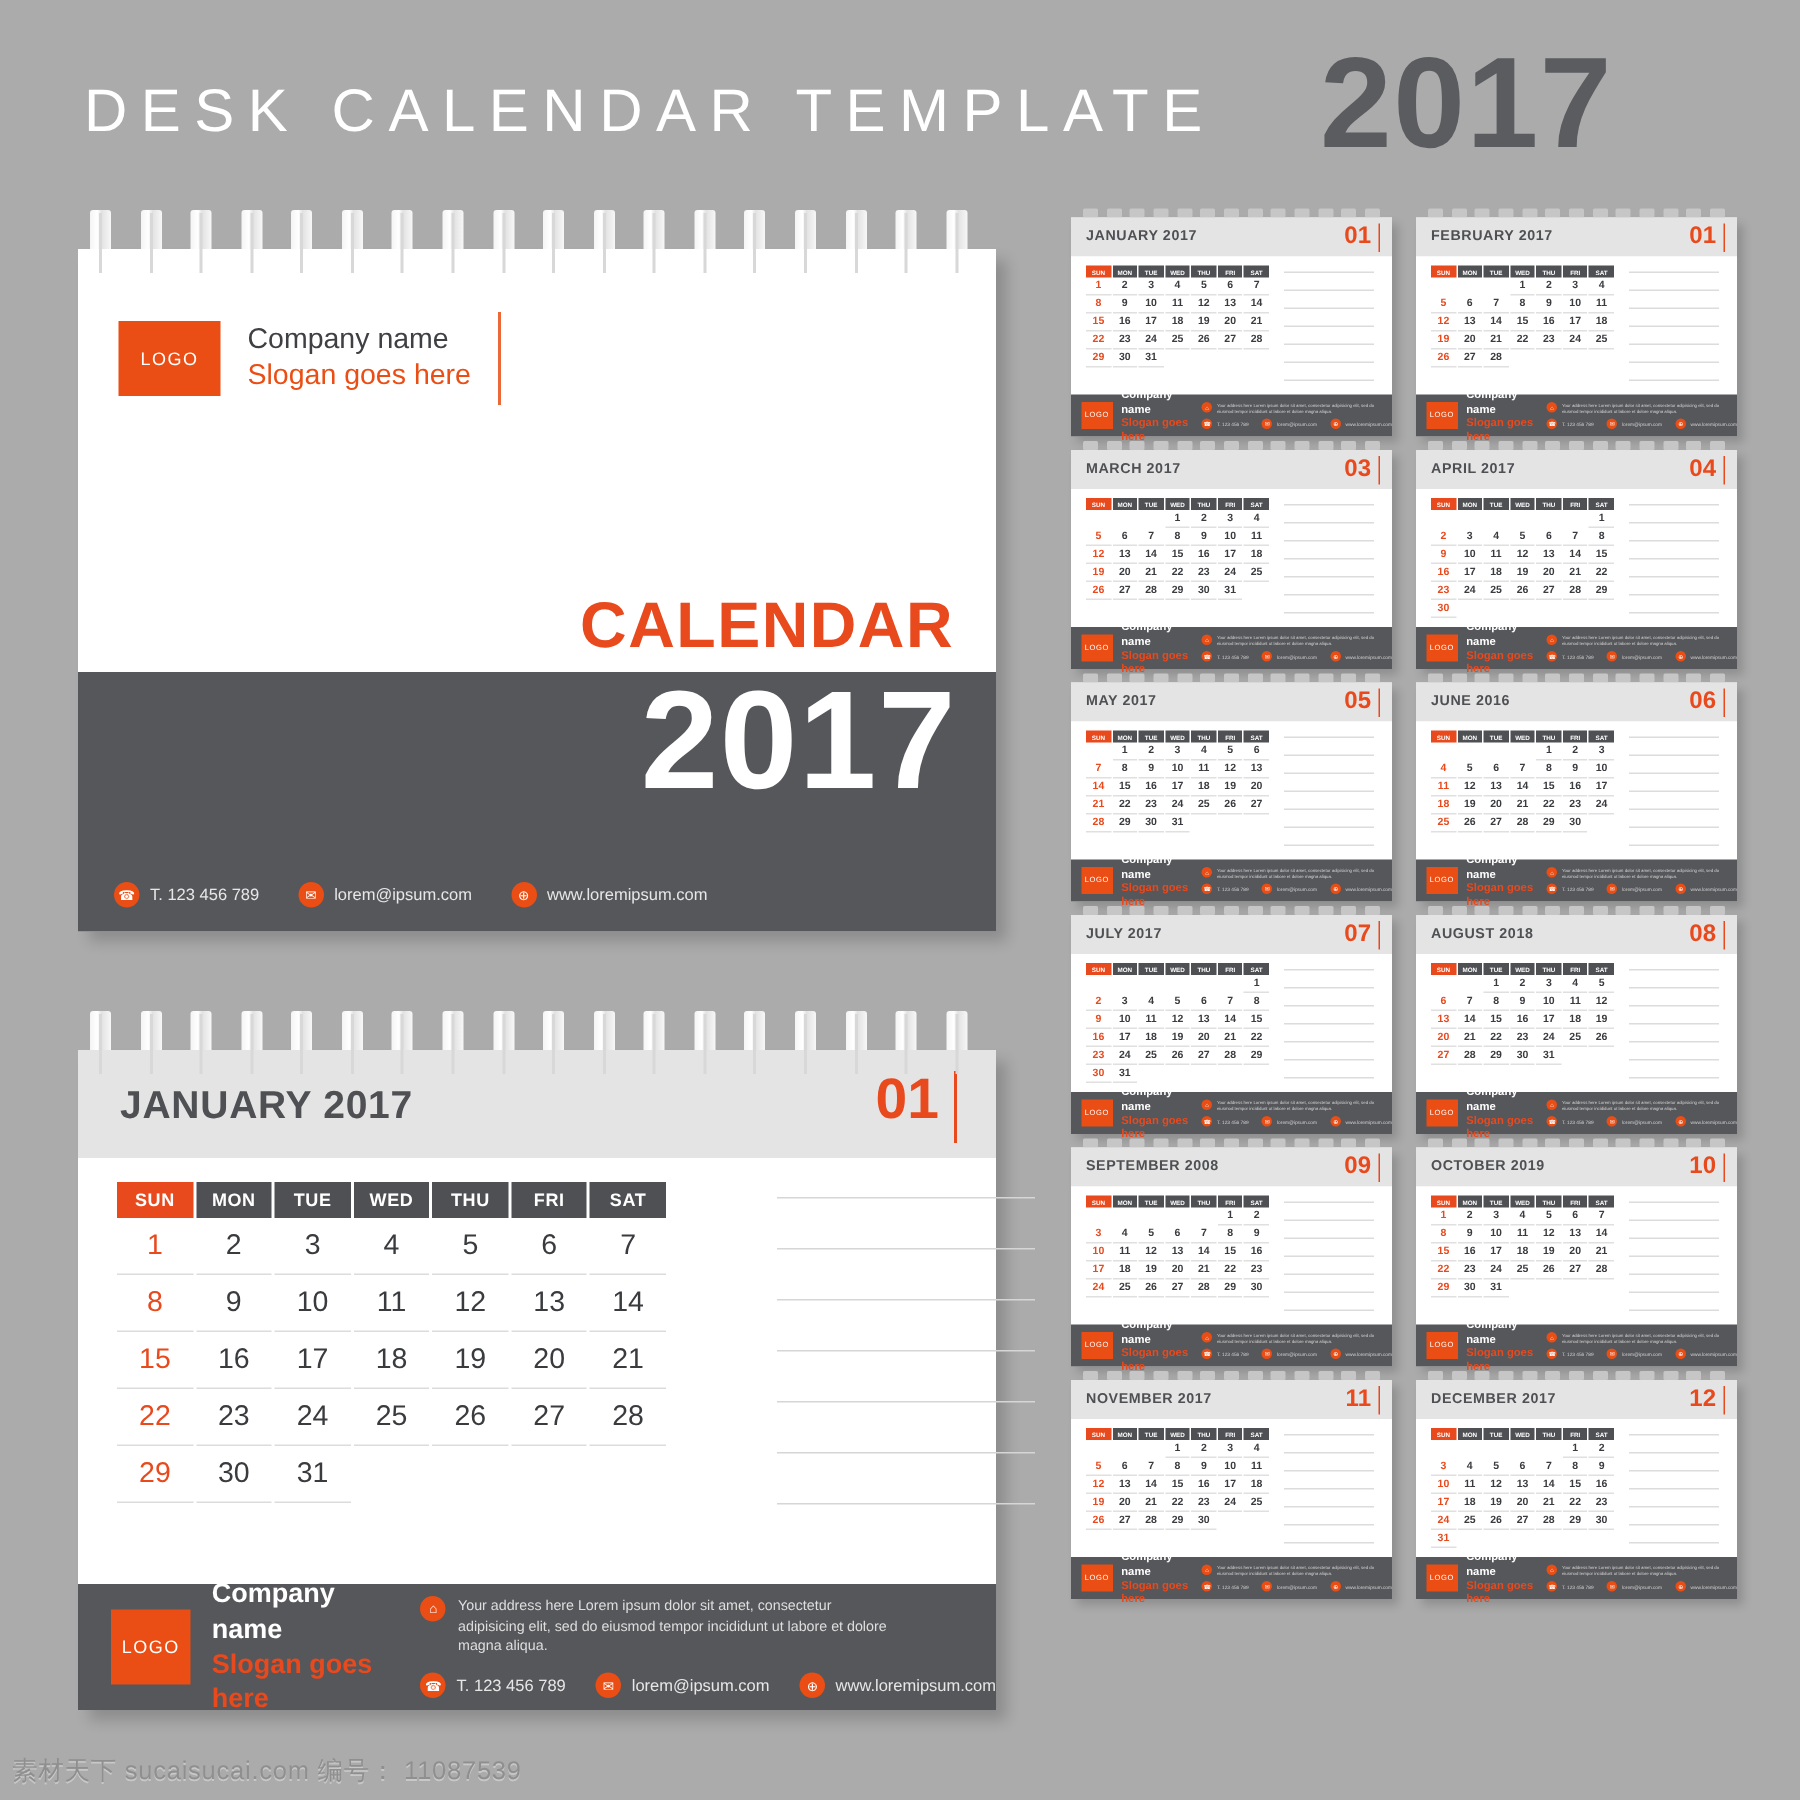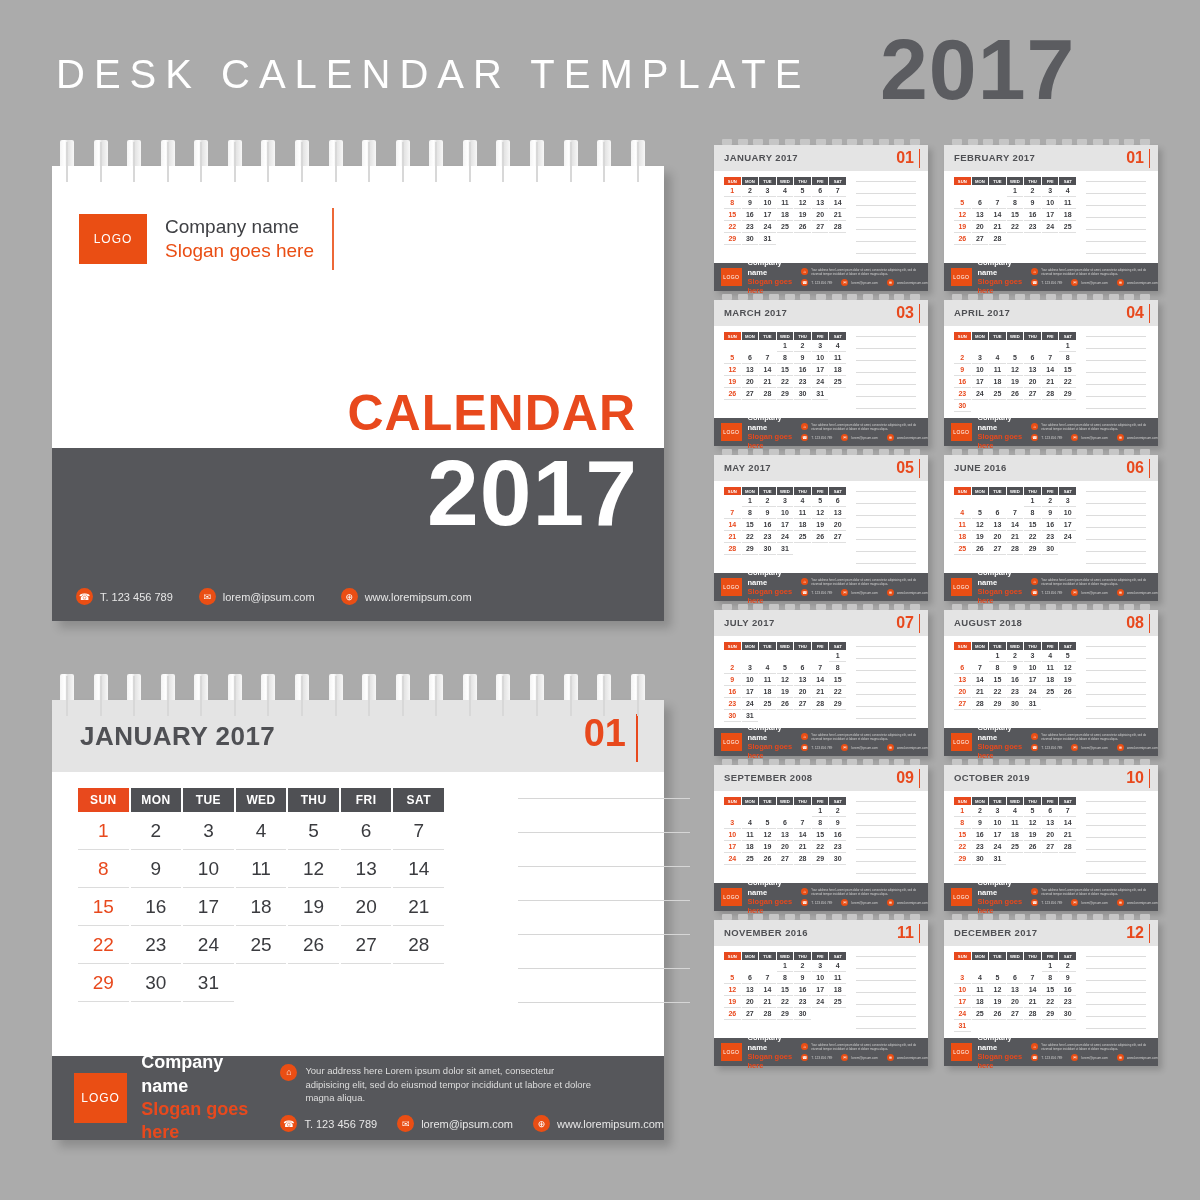--- a/index.html
+++ b/index.html
@@ -52,21 +52,21 @@
     width: 68px; height: 50px; background: #ea4e14; color: #fff;
     display: flex; align-items: center; justify-content: center;
     font-size: 12px; letter-spacing: 1px;
   }
   .brand-text { margin-left: 18px; }
   .brand-name { font-size: 19px; color: #3f4044; font-weight: 400; line-height: 1.25; }
   .brand-slogan { font-size: 19px; color: #ea4e14; font-weight: 400; line-height: 1.25; }
   .brand-rule { width: 2px; height: 62px; background: #ea4e14; margin-left: 18px; opacity: .85; }
   .cover-calendar {
     position: absolute; right: 28px; bottom: 6px;
-    font-size: 50px; font-weight: 700; color: #e8491d; letter-spacing: 1px;
+    font-size: 43px; font-weight: 700; color: #e8491d; letter-spacing: 1px;
   }
   .cover-bottom { position: relative; height: 173px; background: #56575b; }
   .cover-year {
     position: absolute; right: 26px; top: -6px;
     font-size: 93px; font-weight: 700; color: #ffffff; letter-spacing: 1px; line-height: 1.1;
   }
   .contact-row {
     position: absolute; left: 24px; bottom: 16px;
     display: flex; align-items: center; gap: 26px;
   }
@@ -1597,21 +1597,21 @@
             <div class="mini-ring"></div>
             <div class="mini-ring"></div>
             <div class="mini-ring"></div>
             <div class="mini-ring"></div>
             <div class="mini-ring"></div>
             <div class="mini-ring"></div>
             <div class="mini-ring"></div>
             <div class="mini-ring"></div>
           </div>
           <div class="mini-head">
-            <div class="mini-title">NOVEMBER 2016</div>
+            <div class="mini-title">NOVEMBER 2017</div>
             <div class="mini-num">11</div>
             <div class="mini-num-rule"></div>
           </div>
           <div class="mini-body">
             <div class="mini-grid">
               <div class="mini-dow-row">
                 <div class="mini-dow sun">SUN</div>
                 <div class="mini-dow">MON</div>
                 <div class="mini-dow">TUE</div>
                 <div class="mini-dow">WED</div>
@@ -1824,14 +1824,19 @@
                   <span class="mini-cicon">⊕</span>
                   <span class="mini-ctext">www.loremipsum.com</span>
                 </div>
               </div>
             </div>
           </div>
         </div>
       </div>
     </div>
 
+  <div class="watermark">
+    <span>素材天下 sucaisucai.com</span>
+    <span>编号：</span>
+    <span>11087539</span>
+  </div>
 
 </div>
 
 </body></html>

